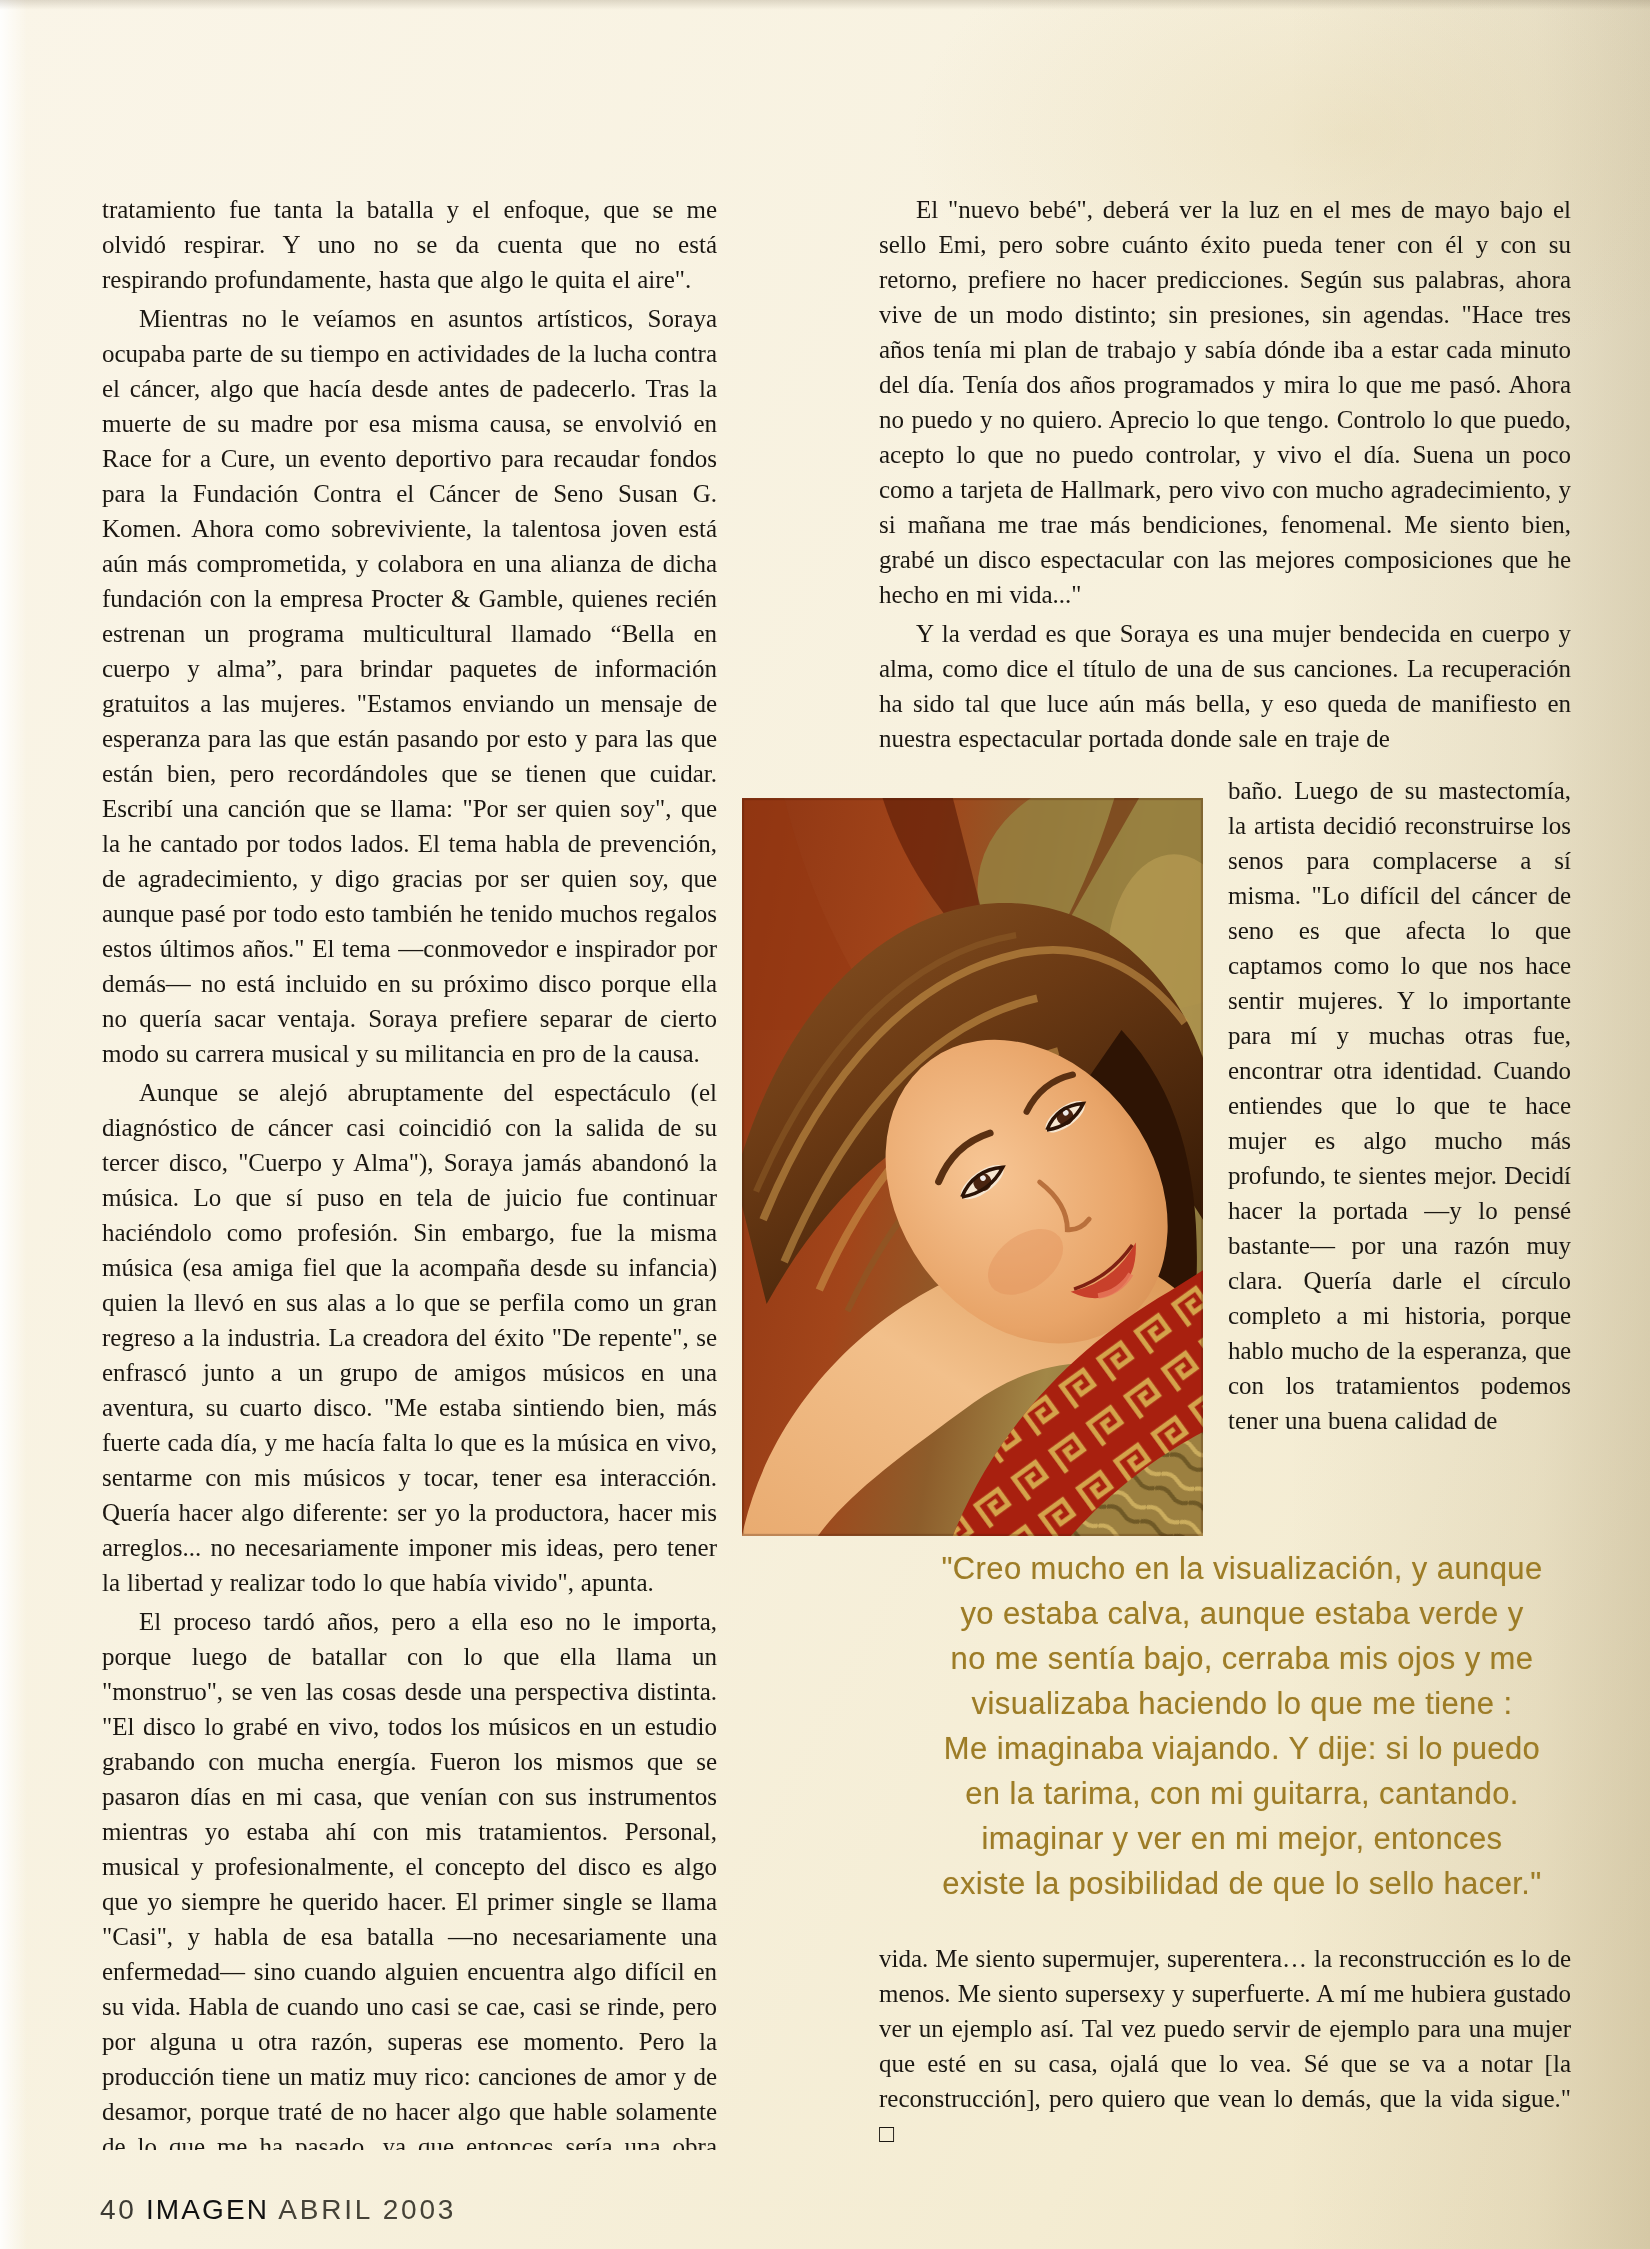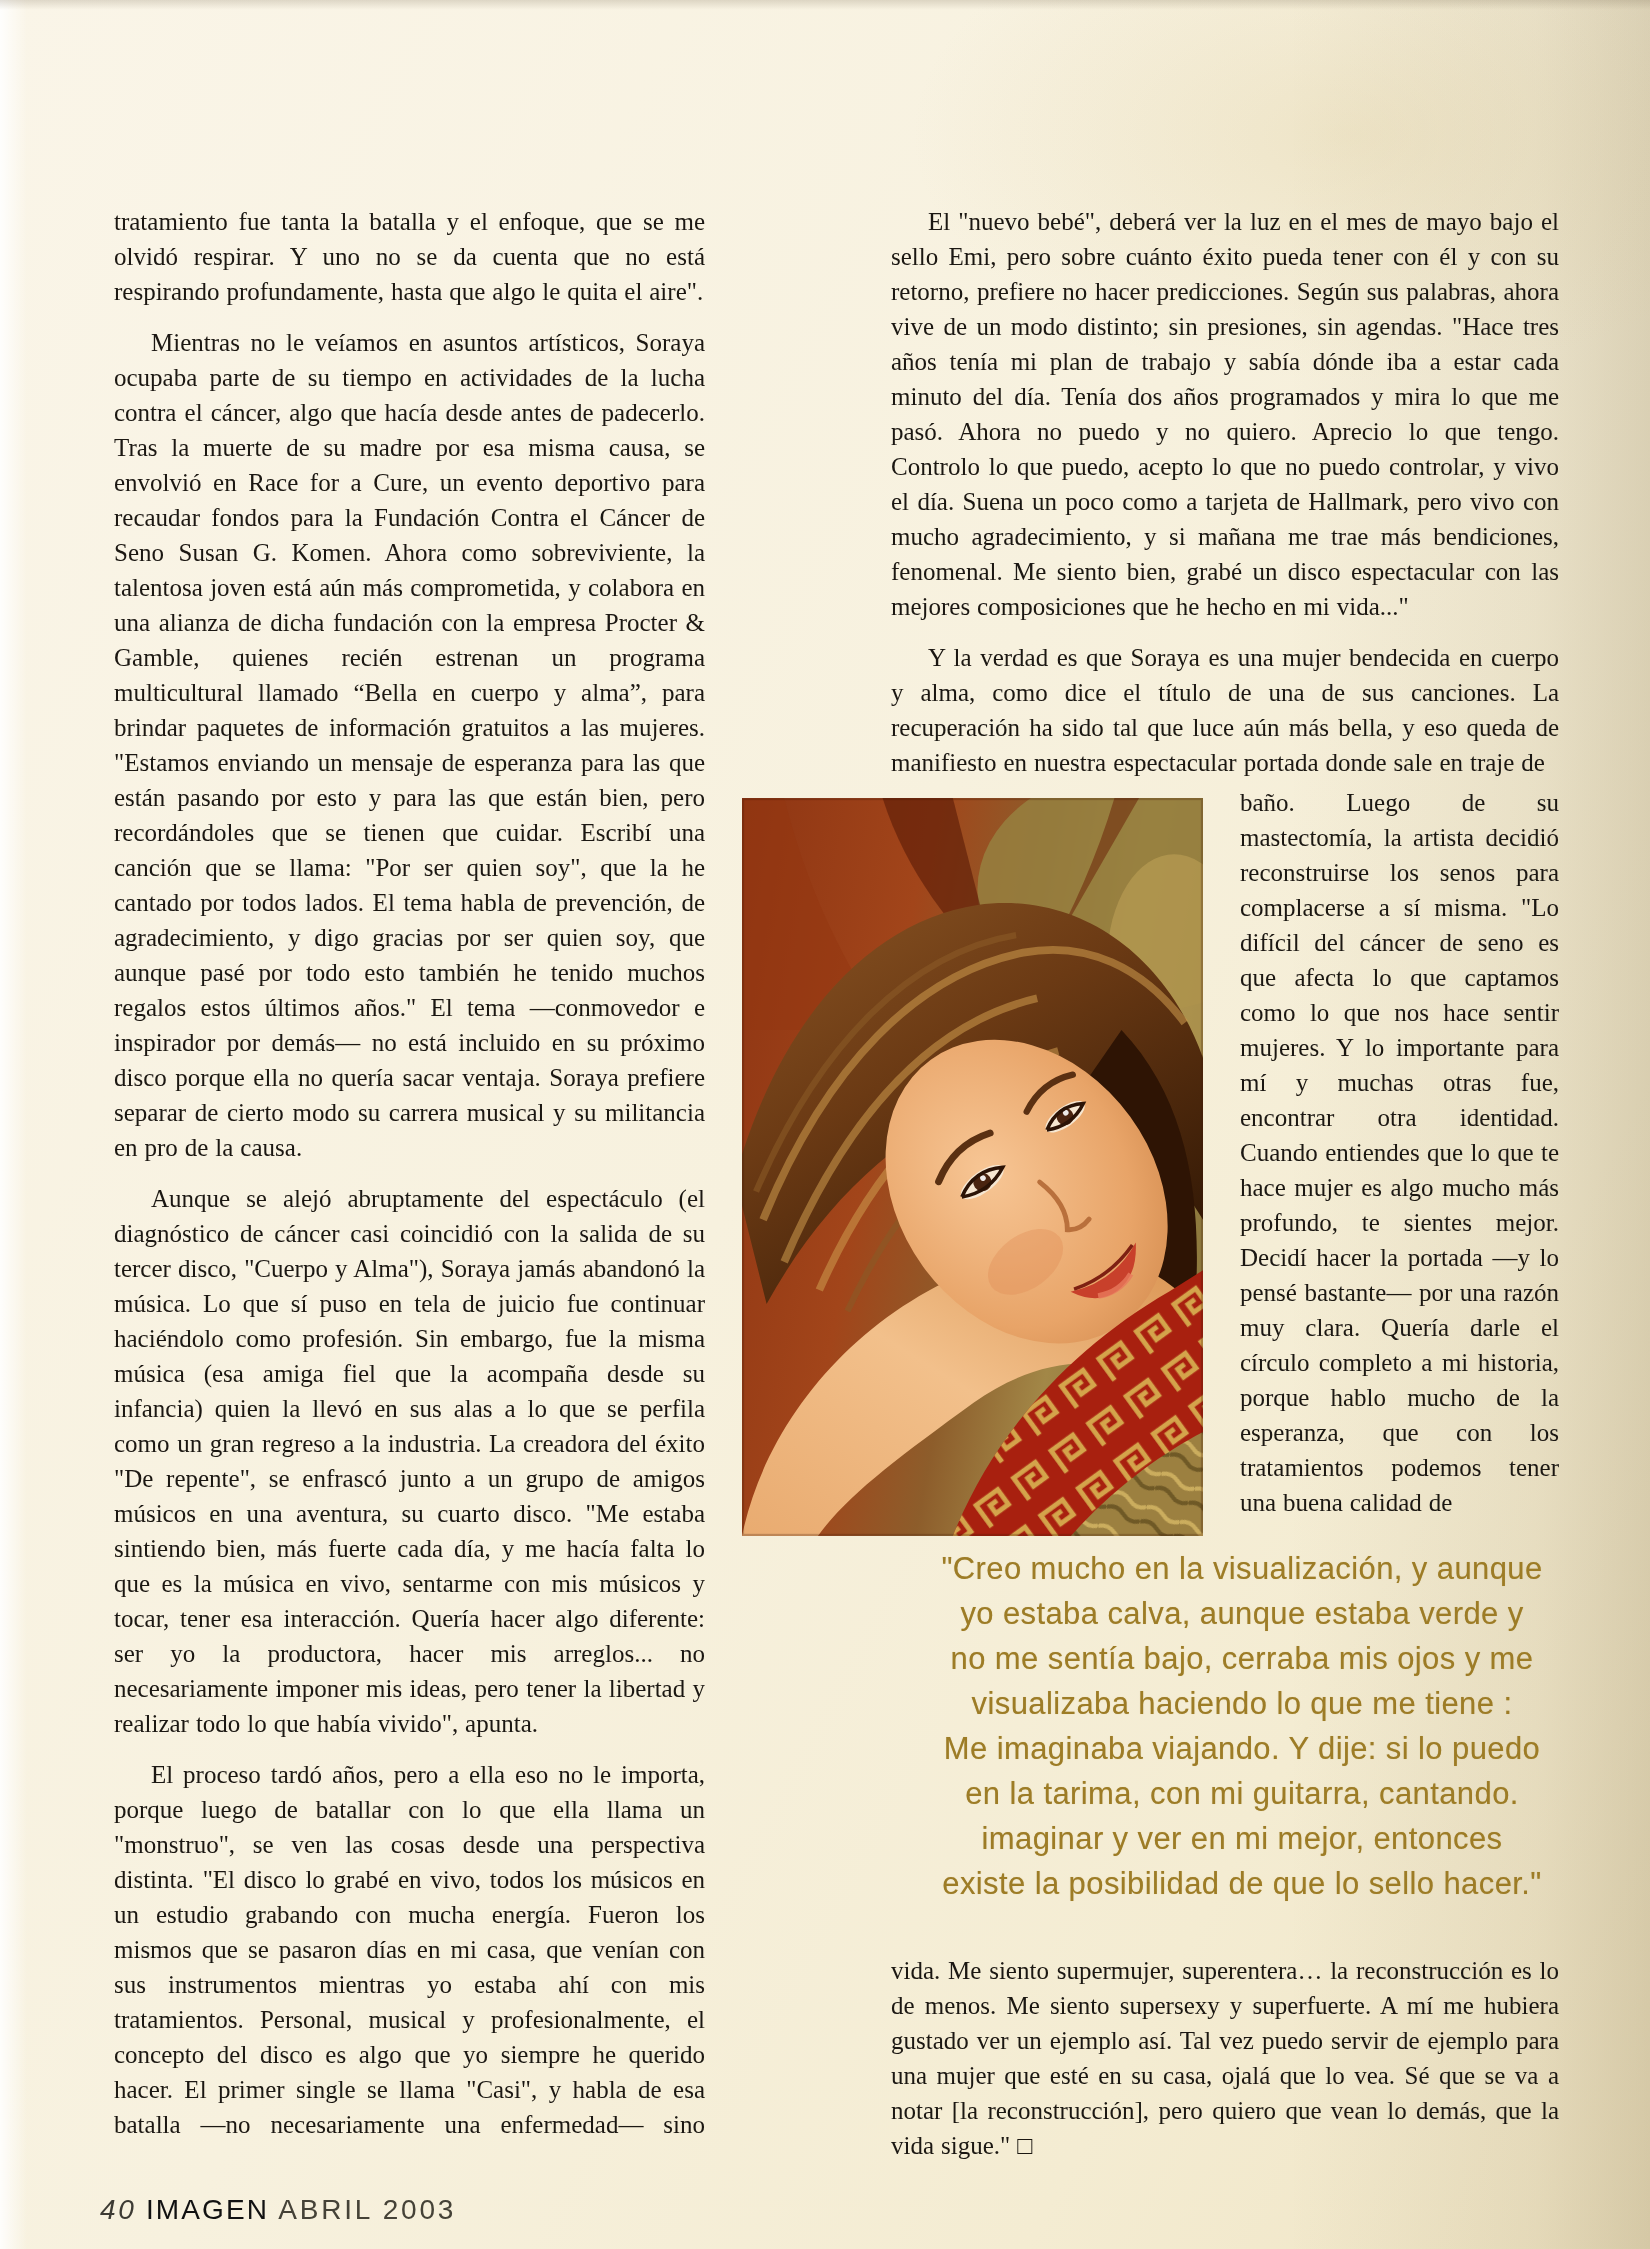--- a/index.html
+++ b/index.html
@@ -18,21 +18,21 @@
   }
   .colbody{
     position:absolute;
     font-size:25px;
     line-height:35px;
     text-align:justify;
     overflow:hidden;
     hyphens:auto;
     word-spacing:0.7px;
   }
-  .colbody p{margin:16px;}
+  .colbody p{margin:4px;}
   .colbody p.ind{text-indent:37px;}
   #col-left{left:98px;top:188px;width:623px;height:1962px;}
   #col-right-a{left:875px;top:188px;width:700px;height:592px;}
   #col-right-b{left:1224px;top:769px;width:351px;height:757px;}
   #col-right-c{left:875px;top:1937px;width:700px;height:232px;}
   #photo{
     position:absolute;left:742px;top:798px;width:461px;height:738px;
     overflow:hidden;
   }
   #pullquote{
@@ -45,21 +45,21 @@
     text-shadow:0 0 0.7px rgba(157,124,38,.45);
   }
   #footer{
     position:absolute;left:100px;top:2194px;
     font-family:"Liberation Sans", sans-serif;
     font-size:28px;letter-spacing:1.4px;color:#3d3b34;
     white-space:nowrap;
   }
   #footer .mag{font-weight:normal;color:#111;letter-spacing:2.1px;}
   #footer .issue{color:#454237;letter-spacing:2.8px;}
-  .pgnum{letter-spacing:2.8px;font-style:italic;}
+  .pgnum{letter-spacing:2.8px;}
 </style>
 </head>
 <body>
 
 <div class="page">
 
   <div id="col-left" class="colbody">
     <p>tratamiento fue tanta la batalla y el enfoque, que se me olvidó respirar. Y uno no se da cuenta que no está respirando profundamente, hasta que algo le quita el aire".</p>
     <p class="ind">Mientras no le veíamos en asuntos artísticos, Soraya ocupaba parte de su tiempo en actividades de la lucha contra el cáncer, algo que hacía desde antes de padecerlo. Tras la muerte de su madre por esa misma causa, se envolvió en Race for a Cure, un evento deportivo para recaudar fondos para la Fundación Contra el Cáncer de Seno Susan G. Komen. Ahora como sobreviviente, la talentosa joven está aún más comprometida, y colabora en una alianza de dicha fundación con la empresa Procter &amp; Gamble, quienes recién estrenan un programa multicultural llamado “Bella en cuerpo y alma”, para brindar paquetes de información gratuitos a las mujeres. "Estamos enviando un mensaje de esperanza para las que están pasando por esto y para las que están bien, pero recordándoles que se tienen que cuidar. Escribí una canción que se llama: "Por ser quien soy", que la he cantado por todos lados. El tema habla de prevención, de agradecimiento, y digo gracias por ser quien soy, que aunque pasé por todo esto también he tenido muchos regalos estos últimos años." El tema —conmovedor e inspirador por demás— no está incluido en su próximo disco porque ella no quería sacar ventaja. Soraya prefiere separar de cierto modo su carrera musical y su militancia en pro de la causa.</p>
     <p class="ind">Aunque se alejó abruptamente del espectáculo (el diagnóstico de cáncer casi coincidió con la salida de su tercer disco, "Cuerpo y Alma"), Soraya jamás abandonó la música. Lo que sí puso en tela de juicio fue continuar haciéndolo como profesión. Sin embargo, fue la misma música (esa amiga fiel que la acompaña desde su infancia) quien la llevó en sus alas a lo que se perfila como un gran regreso a la industria. La creadora del éxito "De repente", se enfrascó junto a un grupo de amigos músicos en una aventura, su cuarto disco. "Me estaba sintiendo bien, más fuerte cada día, y me hacía falta lo que es la música en vivo, sentarme con mis músicos y tocar, tener esa interacción. Quería hacer algo diferente: ser yo la productora, hacer mis arreglos... no necesariamente imponer mis ideas, pero tener la libertad y realizar todo lo que había vivido", apunta.</p>

